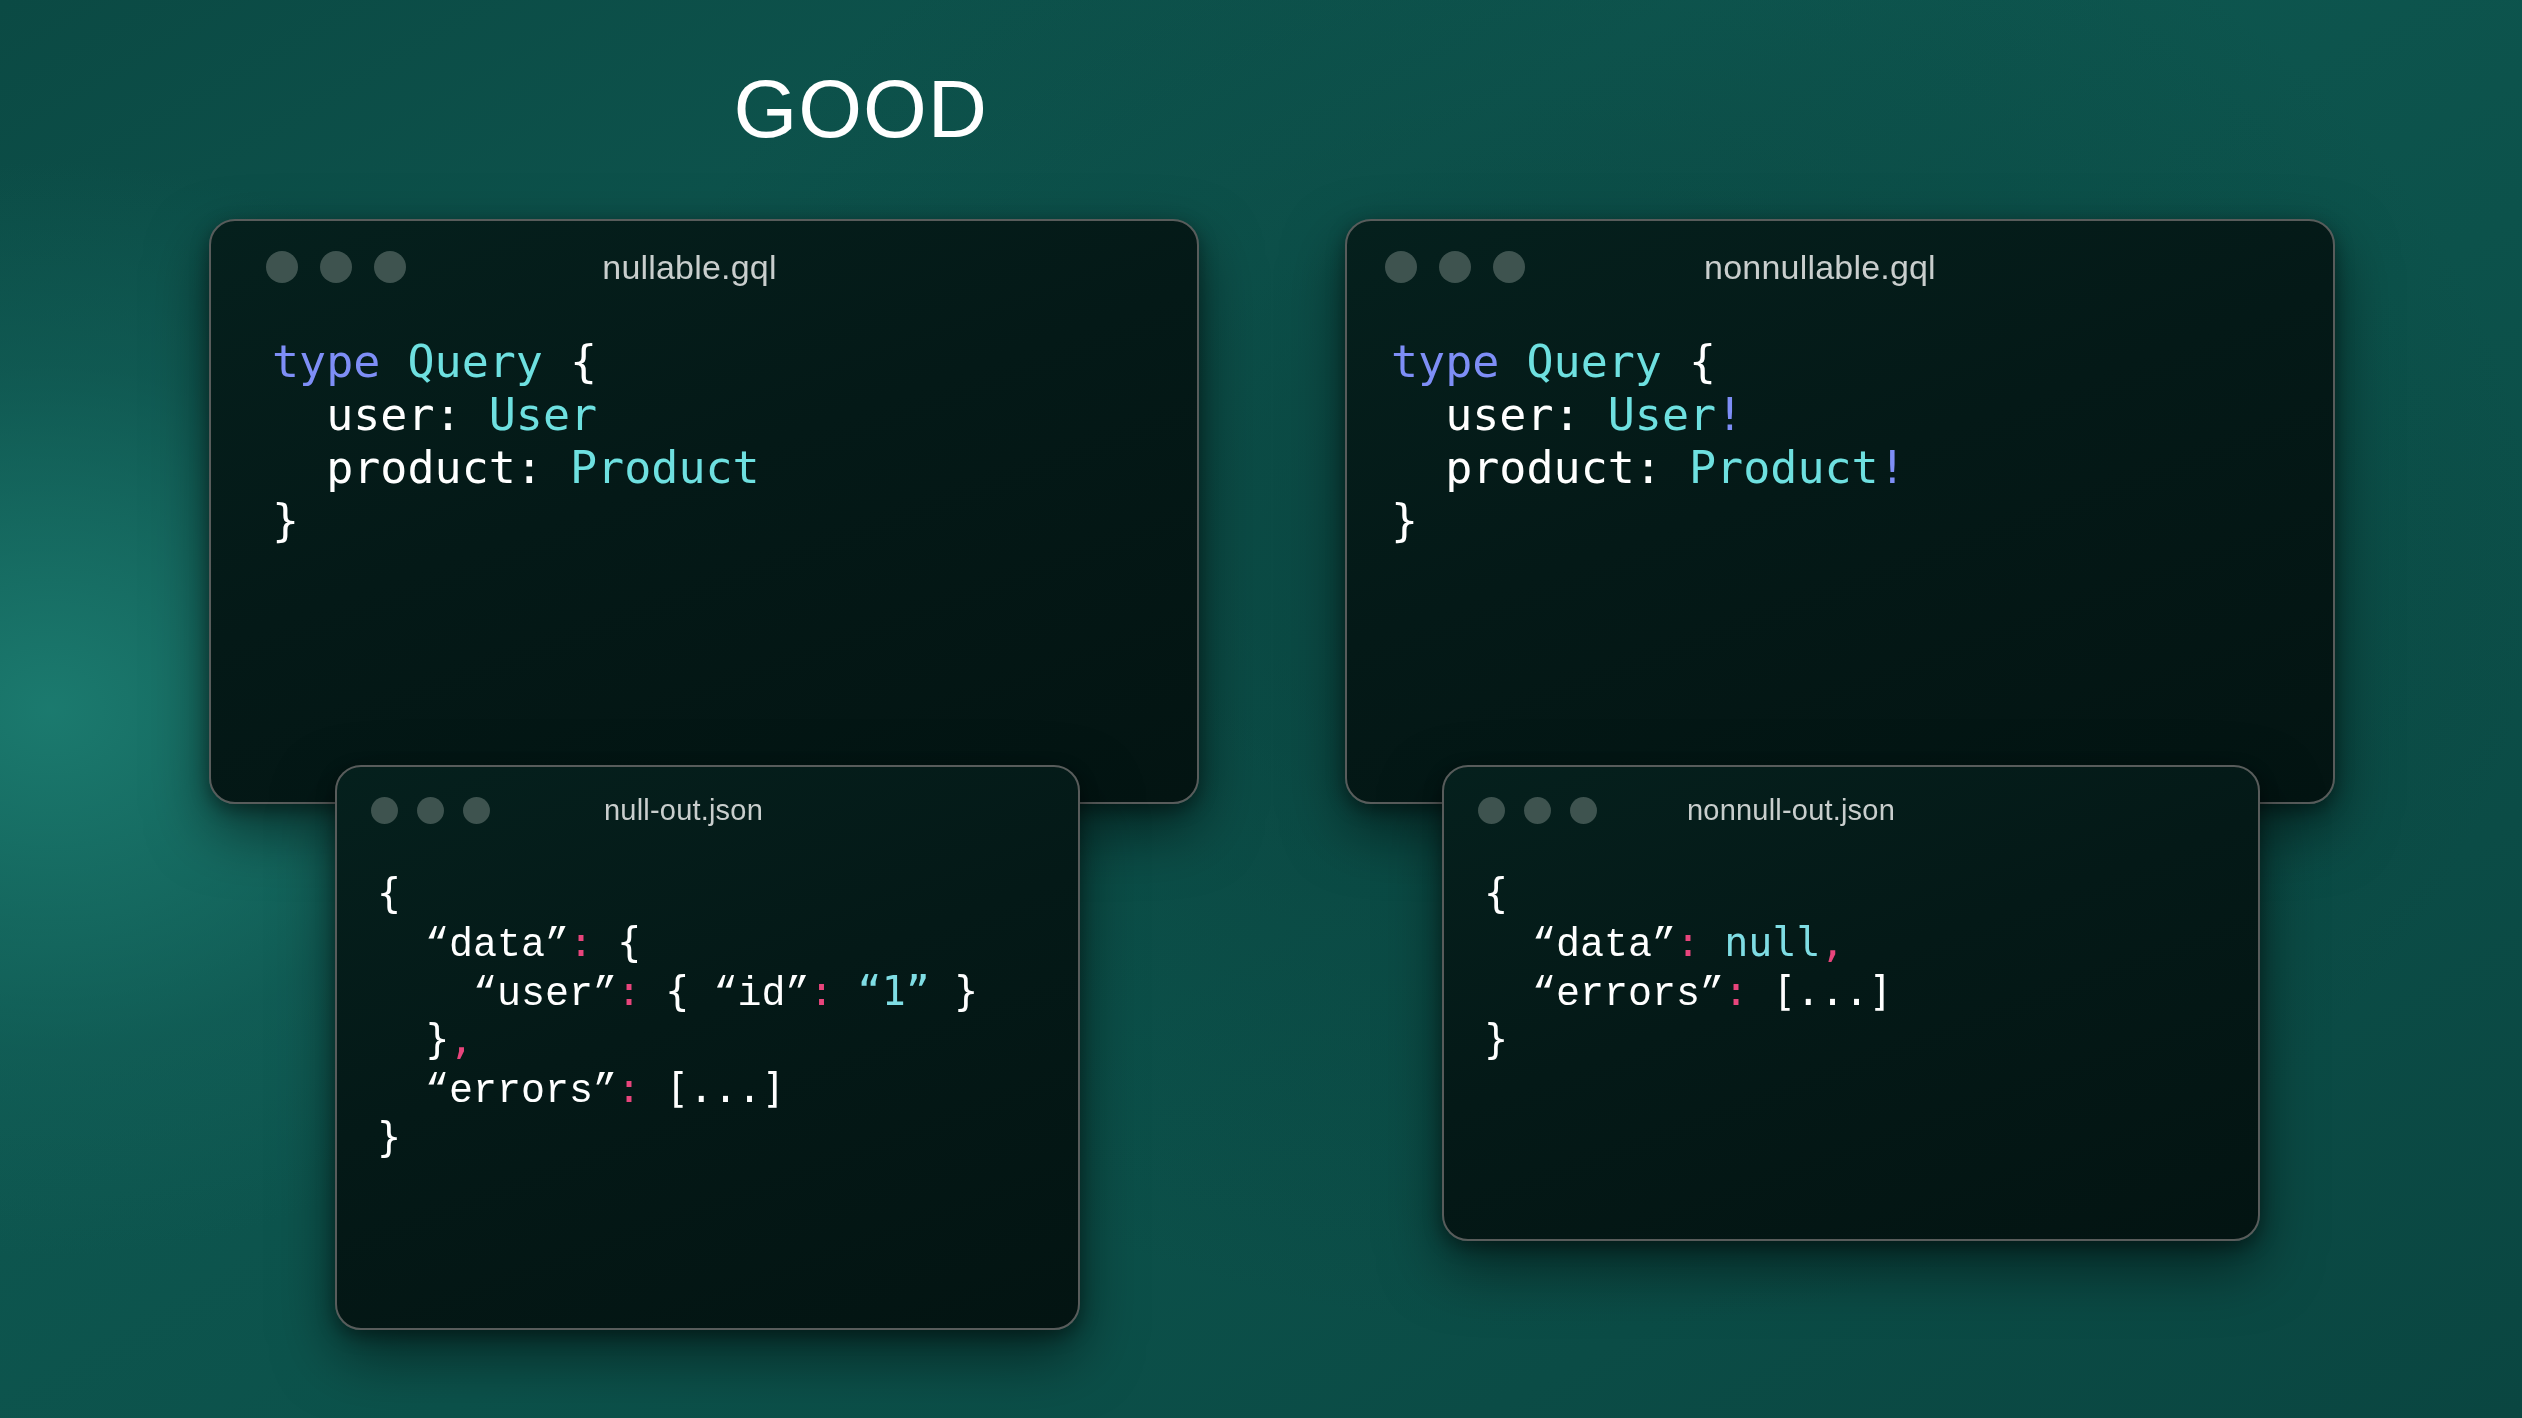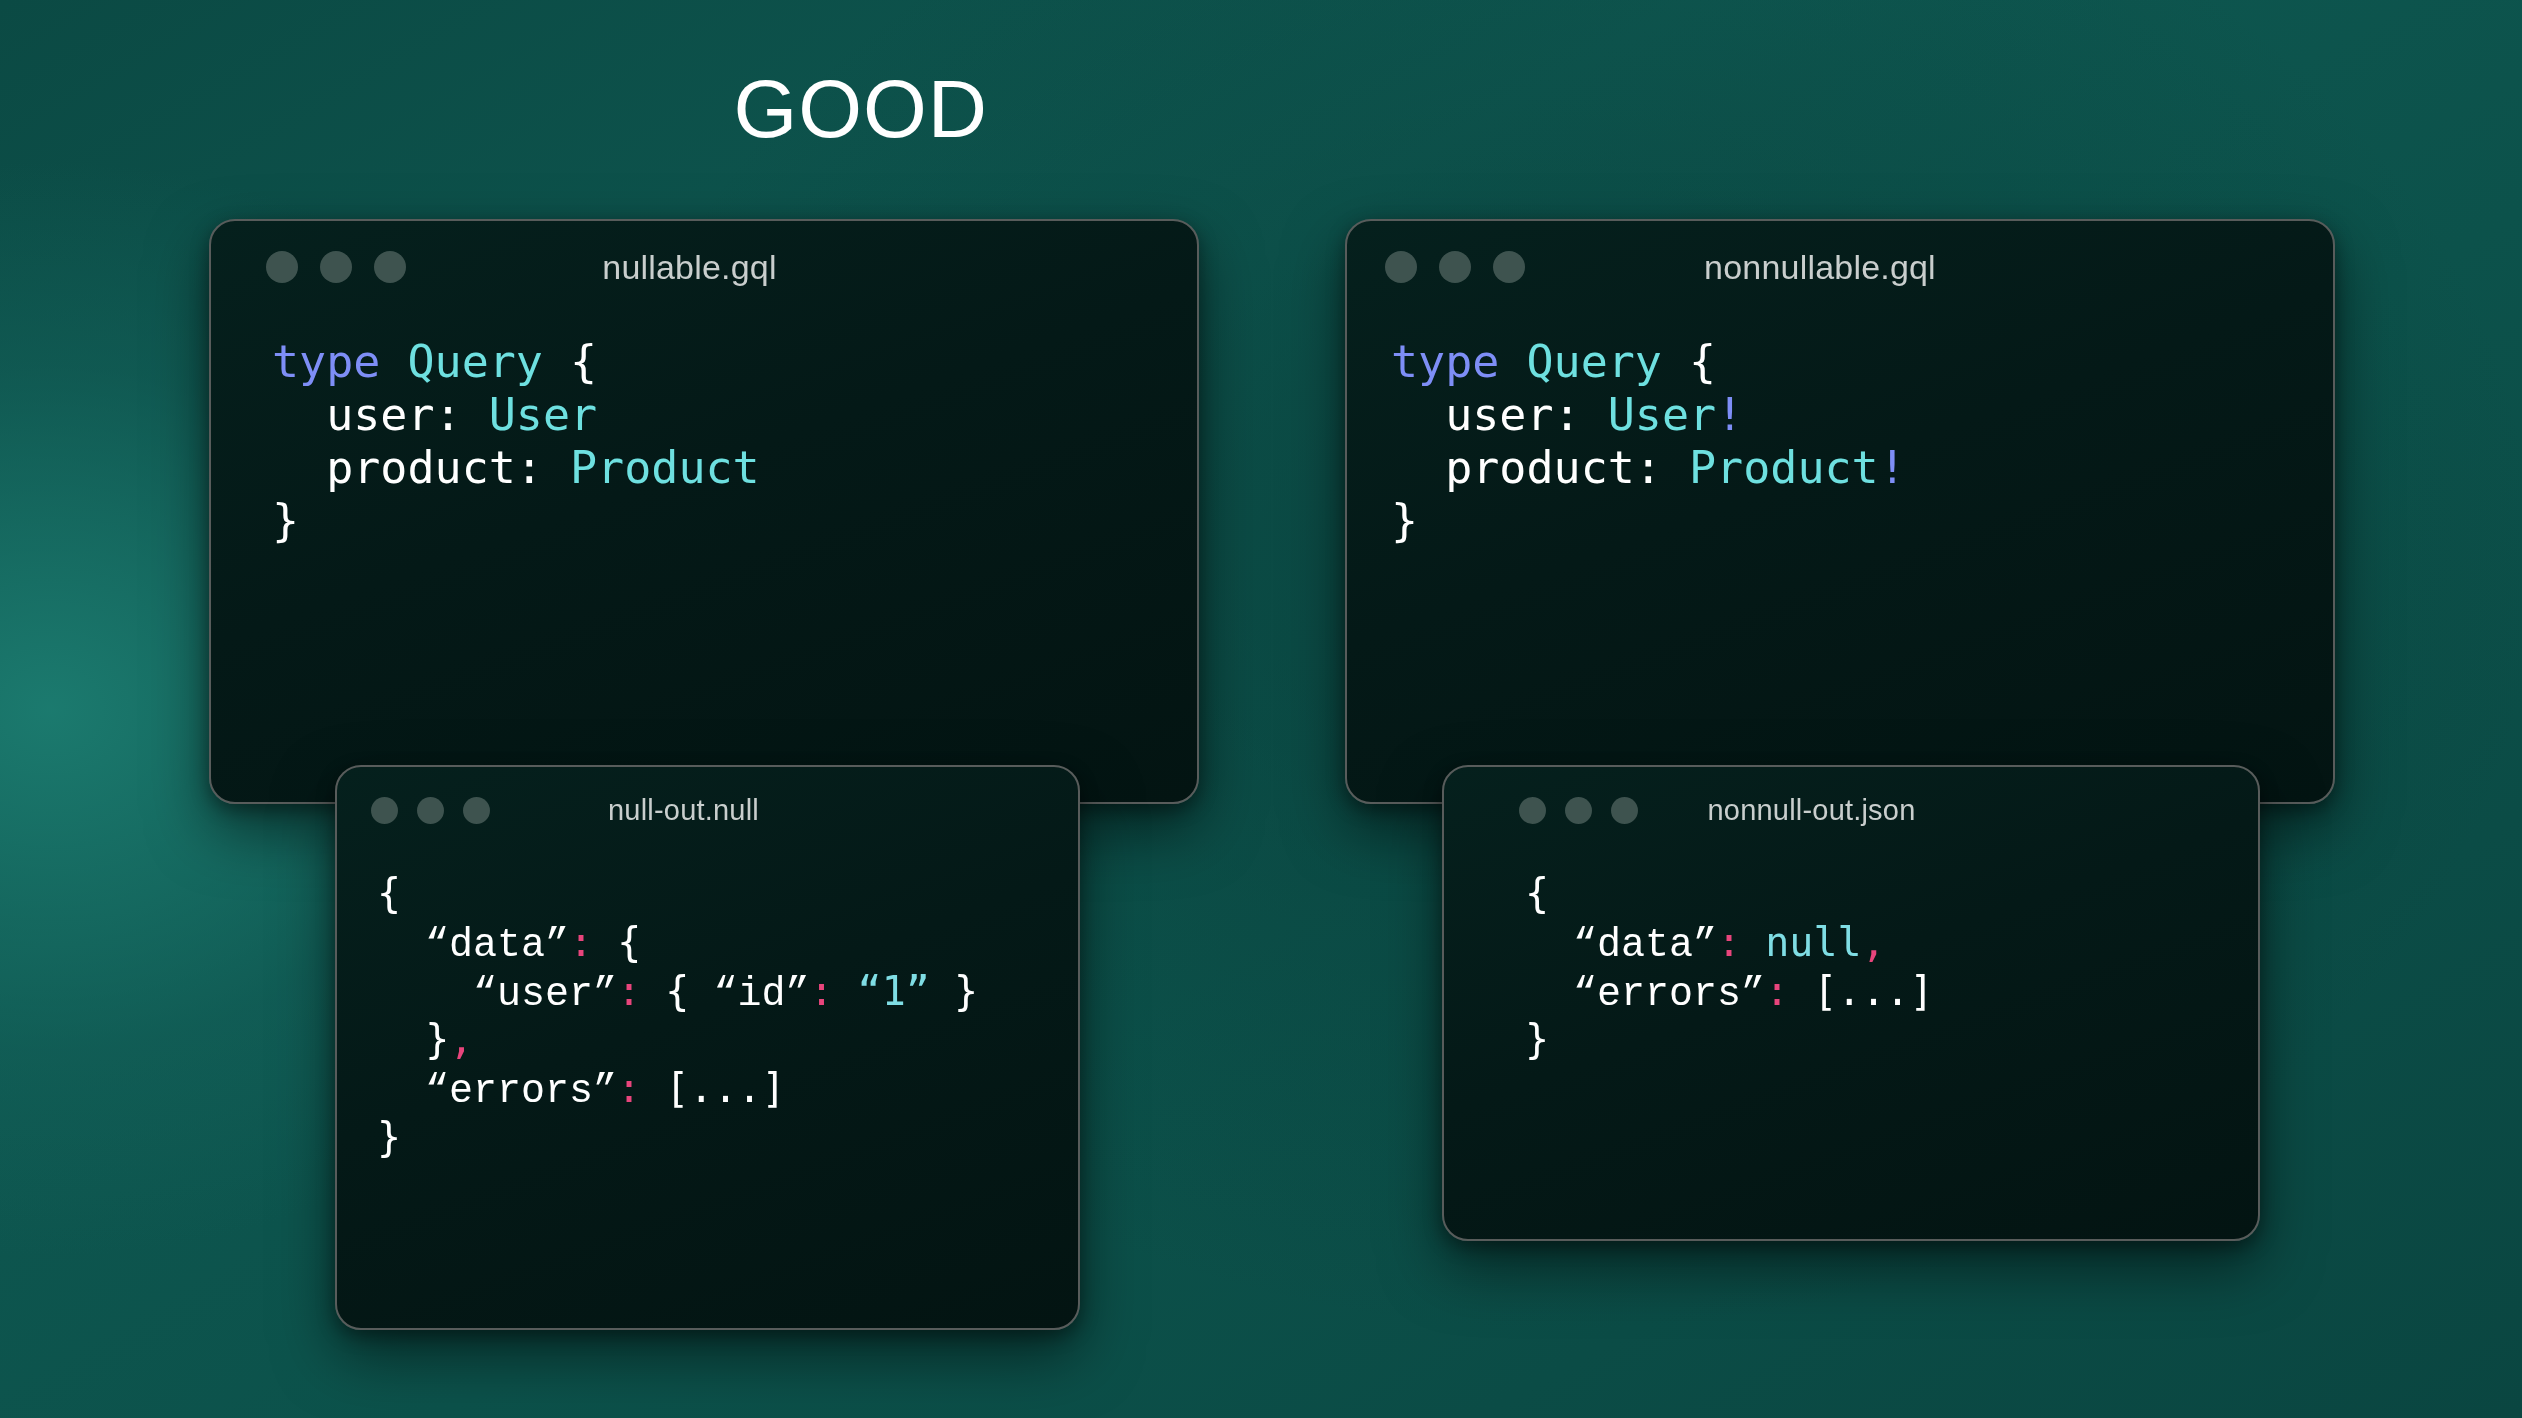--- a/index.html
+++ b/index.html
@@ -43,21 +43,21 @@
     background: linear-gradient(160deg, #05201d 0%, #041917 45%, #031412 100%);
     box-shadow: 0 26px 60px rgba(0,0,0,0.50), 0 6px 18px rgba(0,0,0,0.38);
     overflow: hidden;
   }
   .window.schema { z-index: 1; }
   .window.output { z-index: 2; }
 
   .win-good-schema  { left: 209px;  top: 219px; width: 990px;  height: 585px; padding-left: 17px; }
   .win-good-output  { left: 335px;  top: 765px; width: 745px;  height: 565px; }
   .win-bad-schema   { left: 1345px; top: 219px; width: 990px;  height: 585px; }
-  .win-bad-output   { left: 1442px; top: 765px; width: 818px;  height: 476px; padding-left: 41px; }
+  .win-bad-output   { left: 1442px; top: 765px; width: 818px;  height: 476px; }
 
   
   .titlebar {
     position: relative;
     height: 92px;
     display: flex;
     align-items: center;
     padding-left: 38px;
   }
   .titlebar.small { height: 86px; padding-left: 34px; }
@@ -133,21 +133,21 @@
     <div class="code"><span class="ln"><span class="kw">type</span><span class="punct"> </span><span class="ty">Query</span><span class="punct"> </span><span class="punct">{</span></span><span class="ln"><span class="punct">  user: </span><span class="ty">User</span></span><span class="ln"><span class="punct">  product: </span><span class="ty">Product</span></span><span class="ln"><span class="punct">}</span></span></div>
   </div>
 
   <div class="window output win-good-output">
     <div class="titlebar small">
       <div class="dots small">
         <span class="dot small"></span>
         <span class="dot small"></span>
         <span class="dot small"></span>
       </div>
-      <div class="win-name small">null-out.null</div>
+      <div class="win-name small">null-out.json</div>
     </div>
     <div class="code json"><span class="ln"><span class="brace">{</span></span><span class="ln"><span class="key">  “data”</span><span class="colon">:</span><span class="brace"> {</span></span><span class="ln"><span class="key">    “user”</span><span class="colon">:</span><span class="brace"> { </span><span class="key">“id”</span><span class="colon">:</span><span class="brace"> </span><span class="val">“1”</span><span class="brace"> }</span></span><span class="ln"><span class="brace">  }</span><span class="comma">,</span></span><span class="ln"><span class="key">  “errors”</span><span class="colon">:</span><span class="brace"> [...]</span></span><span class="ln"><span class="brace">}</span></span></div>
   </div>
 
 
   <div class="window schema win-bad-schema">
     <div class="titlebar">
       <div class="dots">
         <span class="dot"></span>
         <span class="dot"></span>

